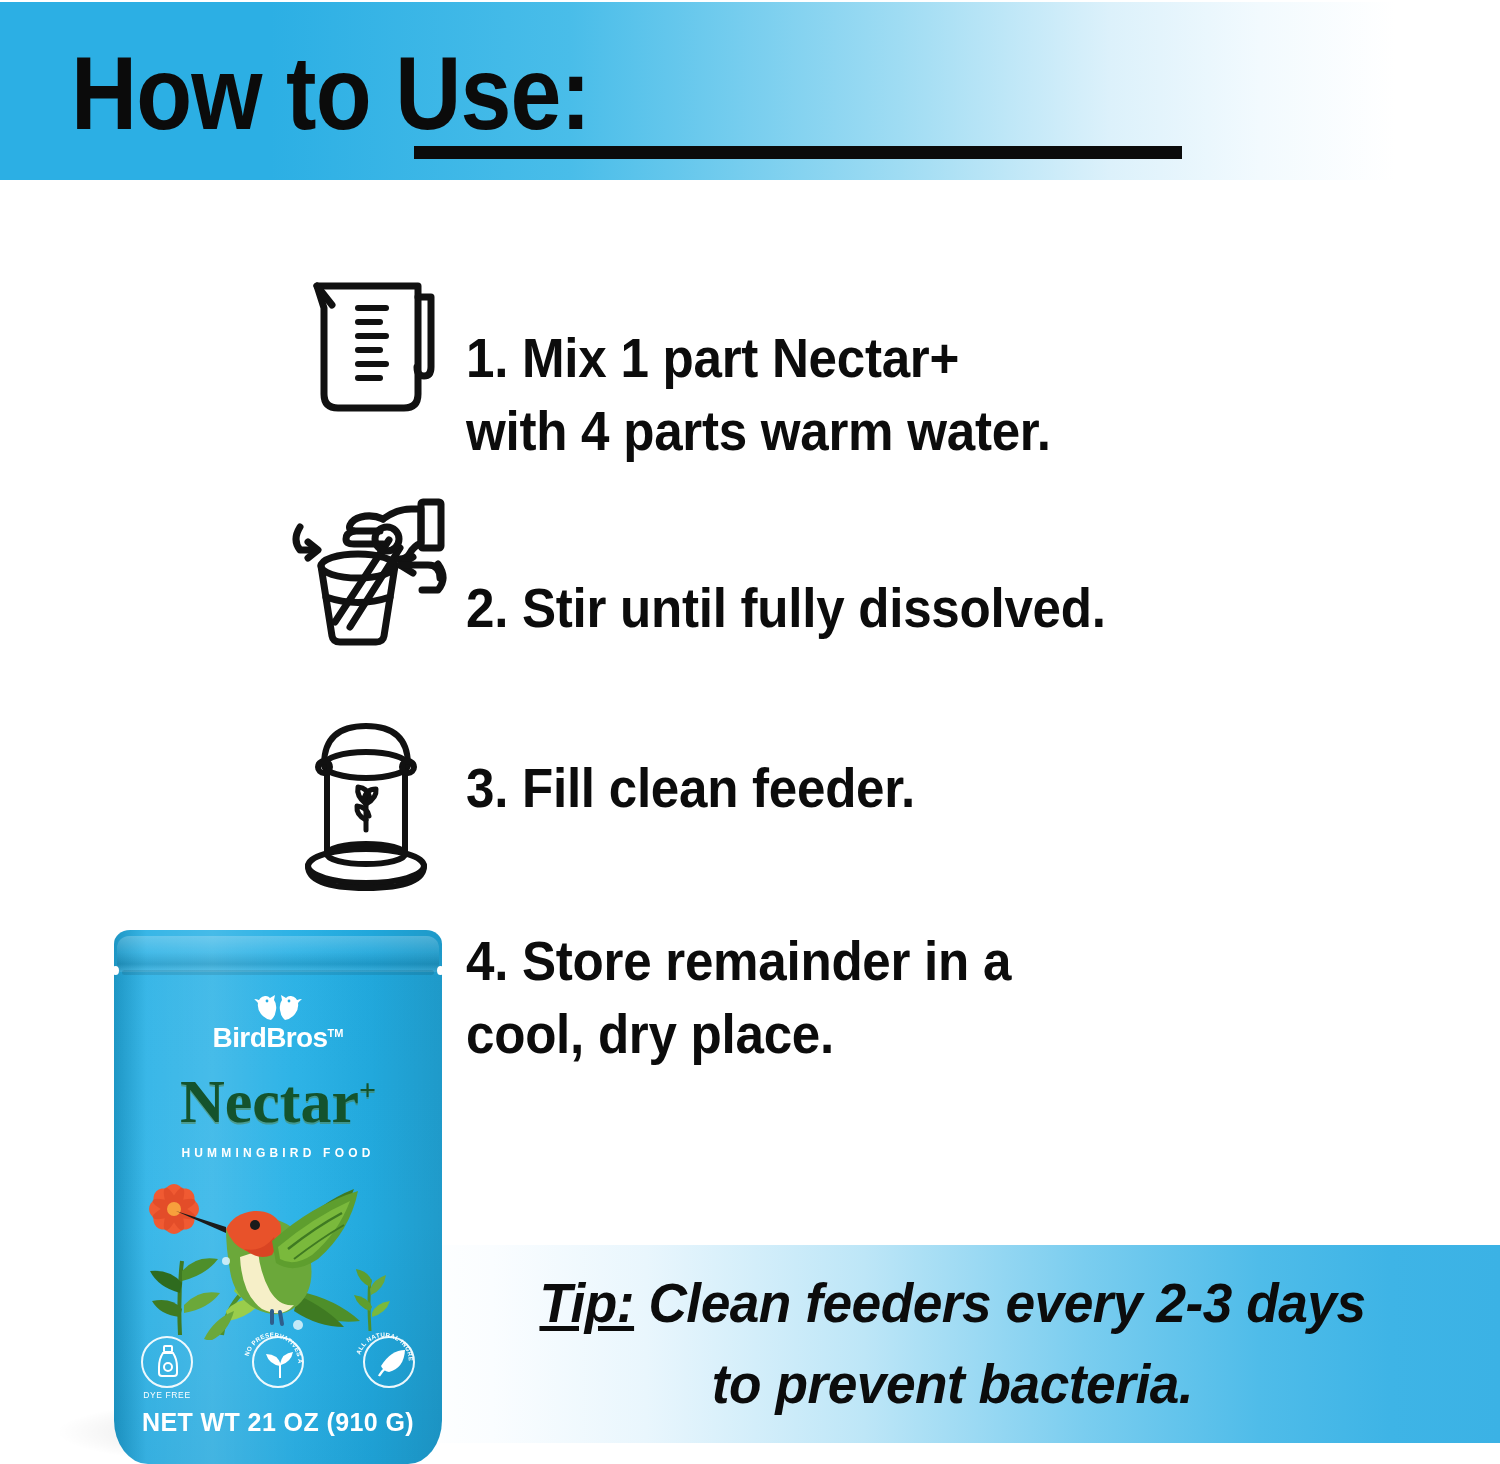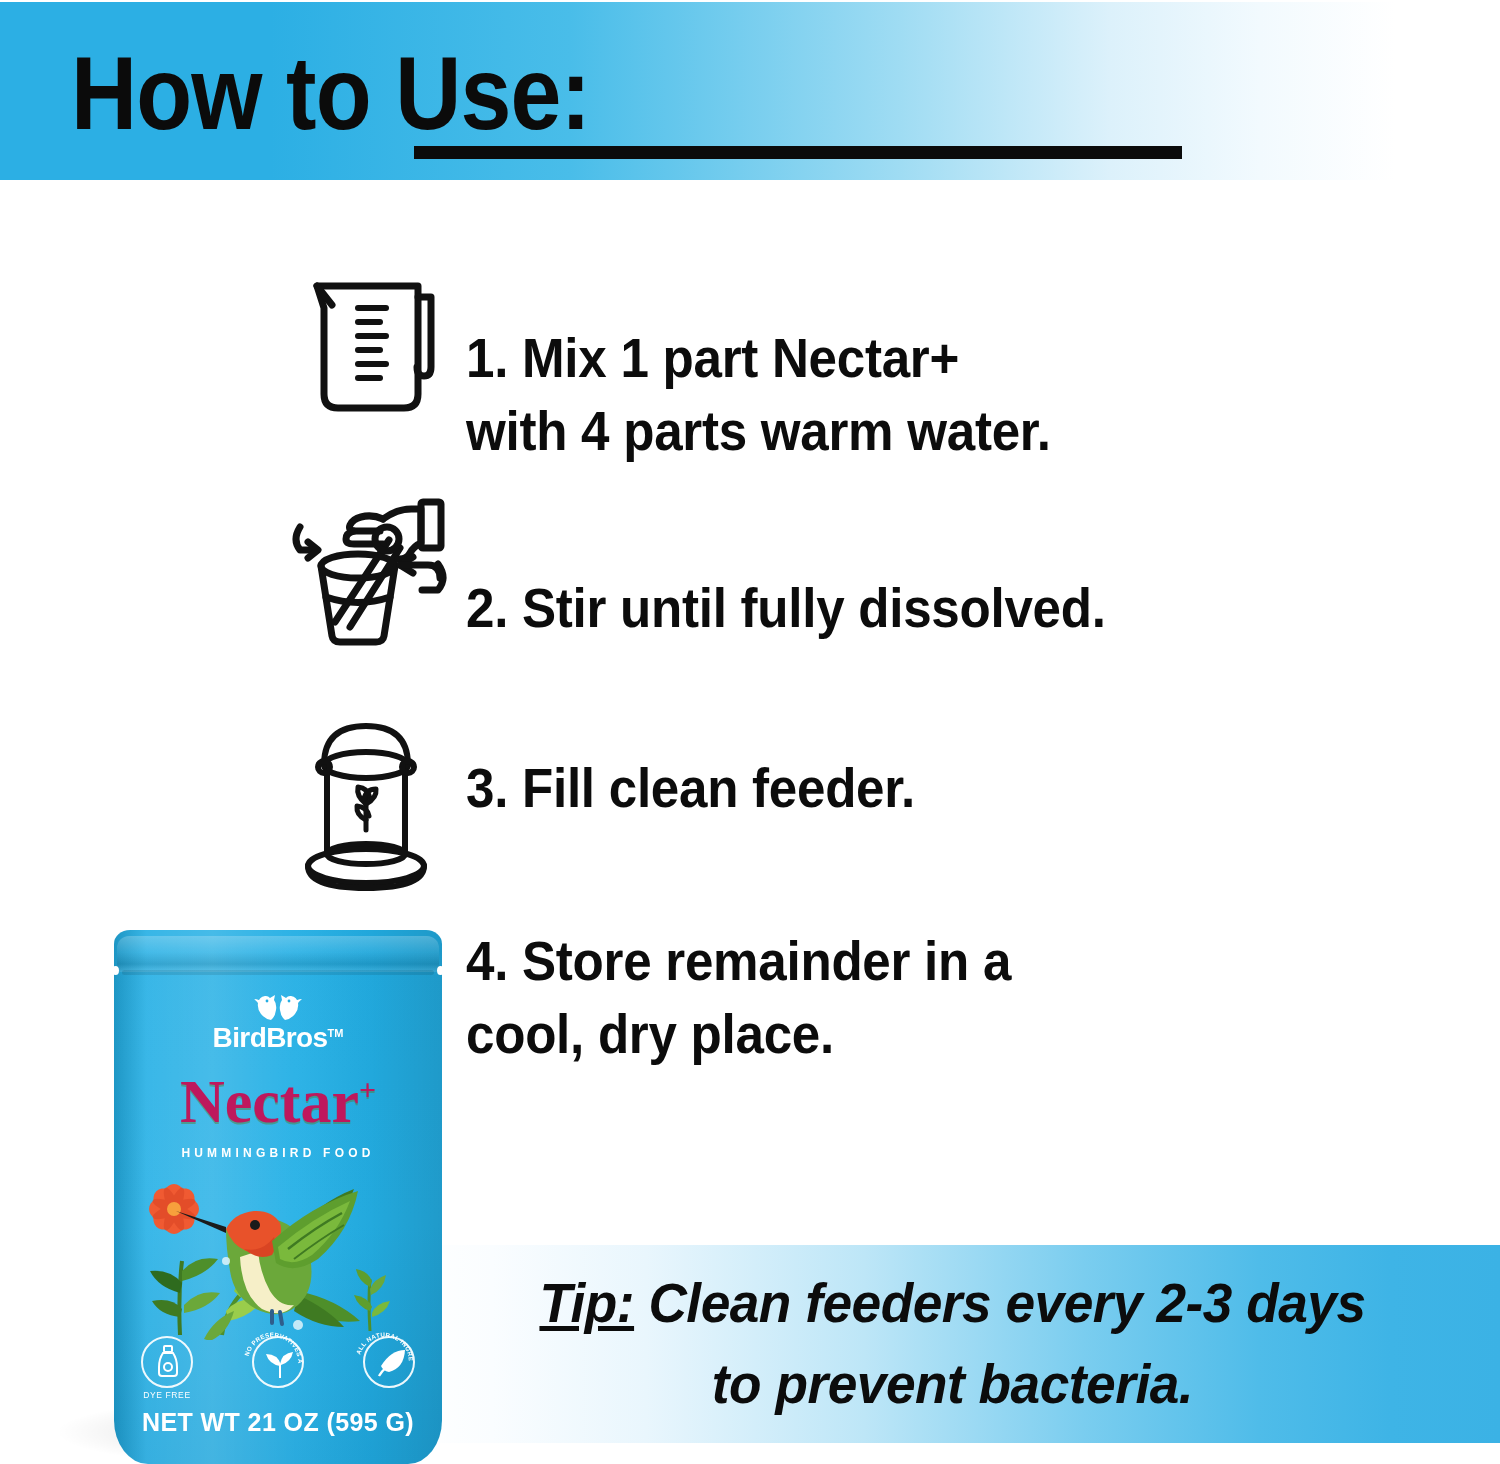--- a/index.html
+++ b/index.html
@@ -135,21 +135,21 @@
   #bag-brand sup { font-size:11px; vertical-align:super; letter-spacing:0; }
 
   #bag-product {
     position:absolute;
     left:0; right:0; top:140px;
     text-align:center;
     font-family:"Liberation Serif", serif;
     font-weight:bold;
     font-size:62px;
     line-height:1;
-    color:#be185d;
+    color:#14532d;
     text-shadow:0 2px 0 rgba(90,120,40,0.45);
   }
   #bag-product sup { font-size:30px; vertical-align:super; }
 
   #bag-subtitle {
     position:absolute;
     left:0; right:0; top:216px;
     text-align:center;
     color:#ffffff;
     font-weight:bold;
@@ -476,14 +476,14 @@
       </div>
       <svg class="badge-arc-text" viewBox="0 0 62 62">
         <defs>
             <path id="arcB" d="M6,31 A25,25 0 1,1 56,31"></path>
           </defs>
         <text><textPath href="#arcB" startOffset="9%">ALL NATURAL INGREDIENTS</textPath></text>
       </svg>
     </div>
   </div>
 
-  <div id="bag-netwt">NET WT 21 OZ (595 G)</div>
+  <div id="bag-netwt">NET WT 21 OZ (910 G)</div>
 </div>
 
 </body></html>

